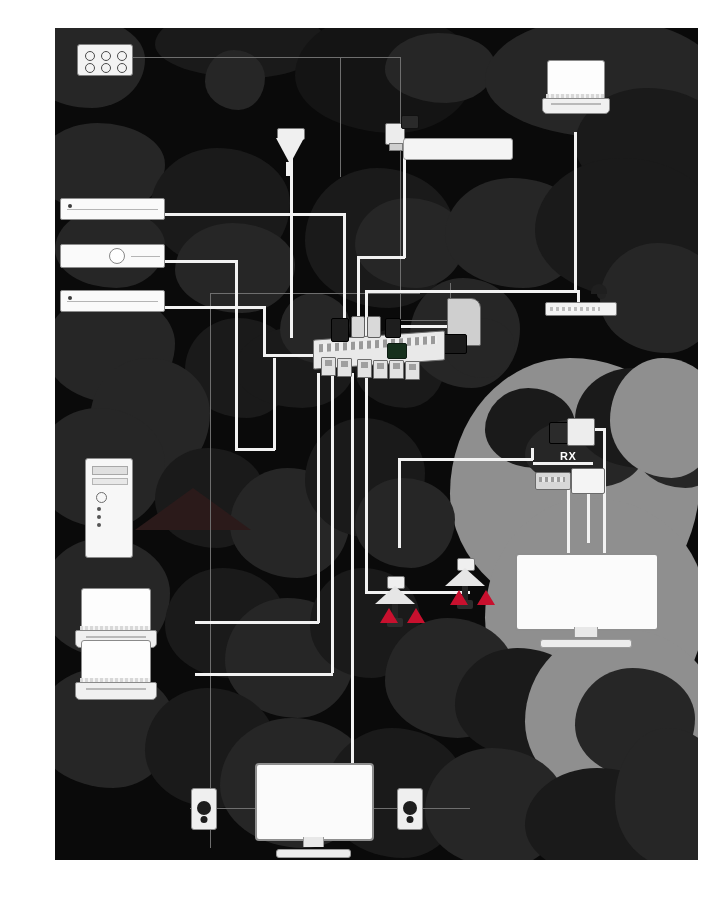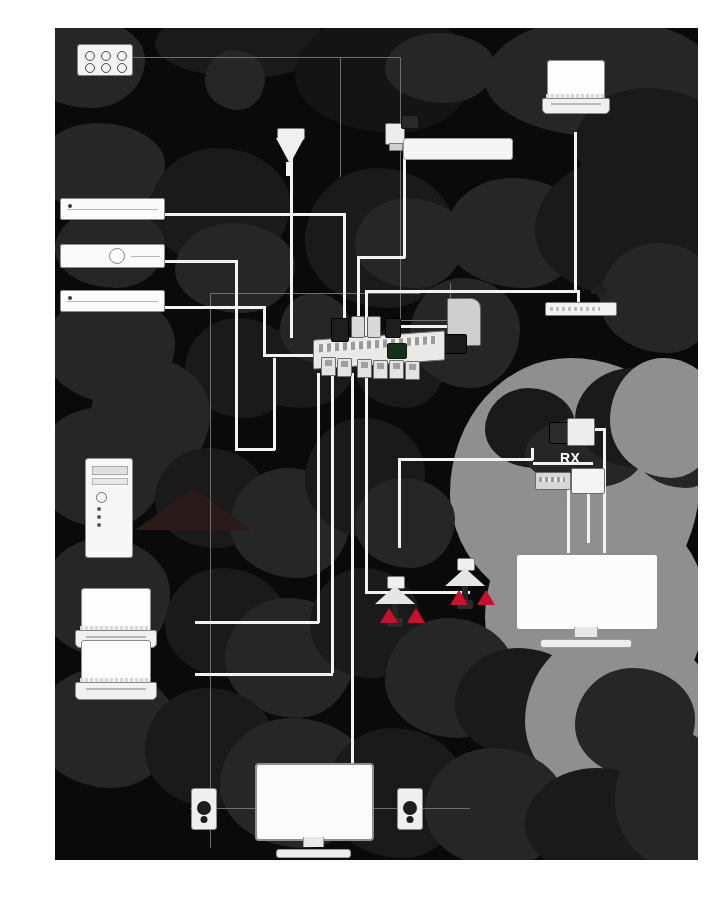--- a/index.html
+++ b/index.html
@@ -333,21 +333,21 @@
     background: none;
     border-left: 9px solid transparent;
     border-right: 9px solid transparent;
     border-bottom: 15px solid #c8102e;
   }
 
   
   .label {
     position: absolute;
     color: #ffffff;
-    font-size: 14px;
+    font-size: 11px;
     font-weight: bold;
     letter-spacing: .5px;
   }
 
   
   .lamp .hood {
     position: absolute;
     left: 0;
     top: 10px;
     width: 0;

